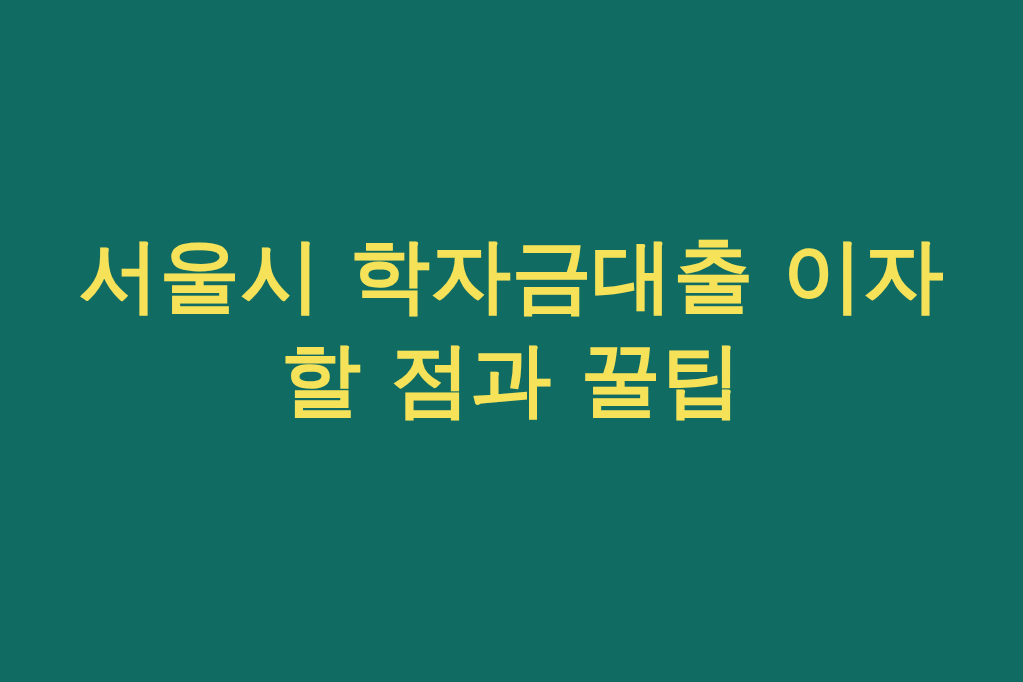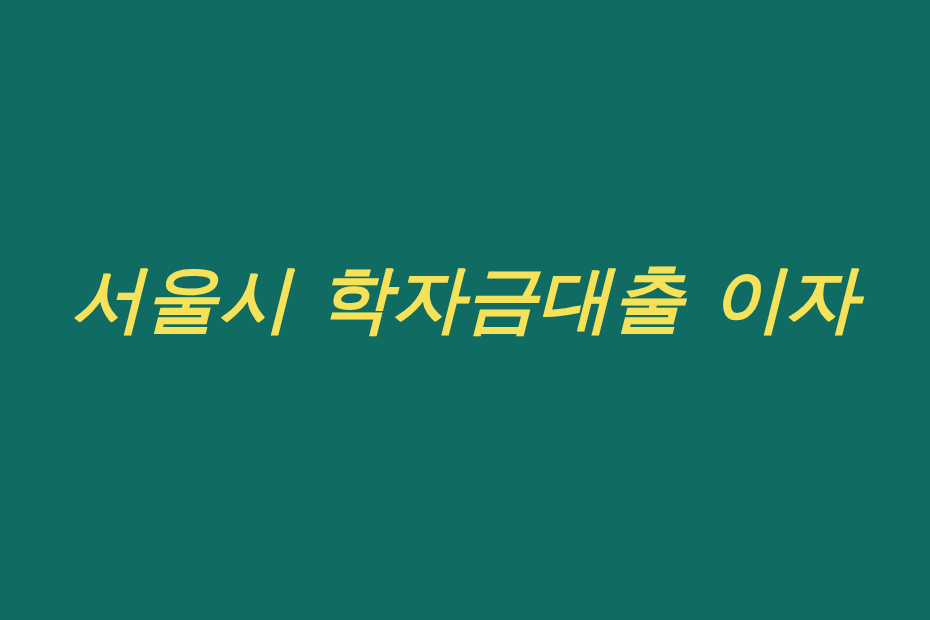--- a/index.html
+++ b/index.html
@@ -26,21 +26,20 @@
     box-sizing: border-box;
   }
 
   .headline-block {
     width: 100%;
     text-align: center;
     padding: 0 8px;
     box-sizing: border-box;
     
     transform: translateY(-12px);
-    font-style: italic;
   }
 
   .headline-line {
     display: block;
     color: #f5e259;
     font-family: "DejaVu Sans", "Liberation Sans", sans-serif;
     font-size: 73px;
     font-weight: 700;
     line-height: 95px;
     letter-spacing: 0.5px;
@@ -51,15 +50,16 @@
 </head>
 <body>
 
 <div class="thumbnail-card" style="background-color: rgb(16, 107, 98);">
 
   <div class="headline-block">
 
     <span class="headline-line" style="color: rgb(245, 226, 89);">서울시 학자금대출 이자</span>
 
 
+    <span class="headline-line" style="color: rgb(245, 226, 89);">할 점과 꿀팁</span>
 
   </div>
 </div>
 
 </body></html>

